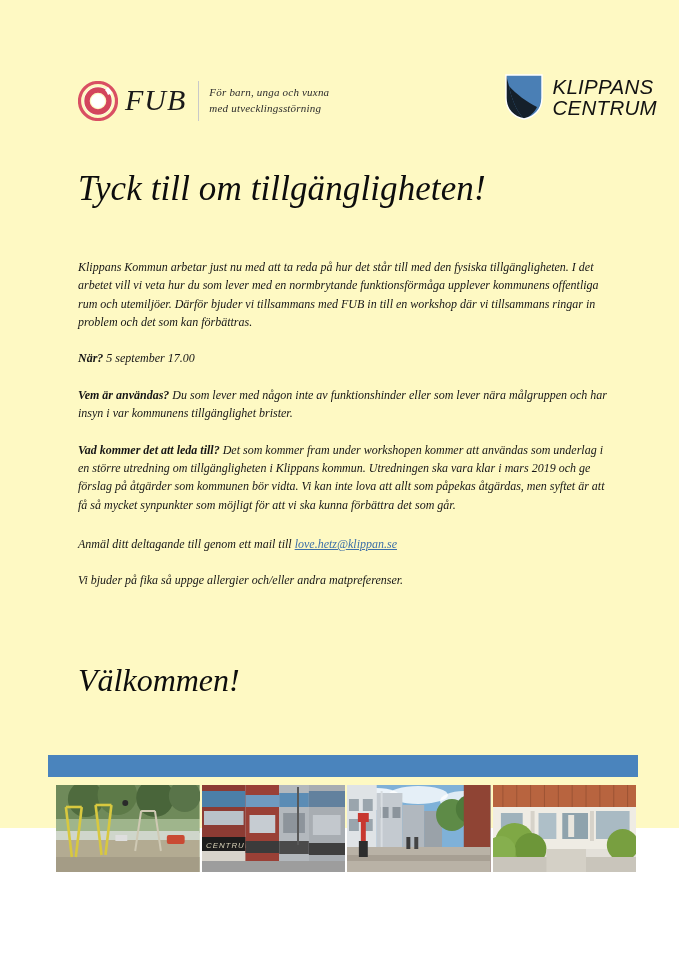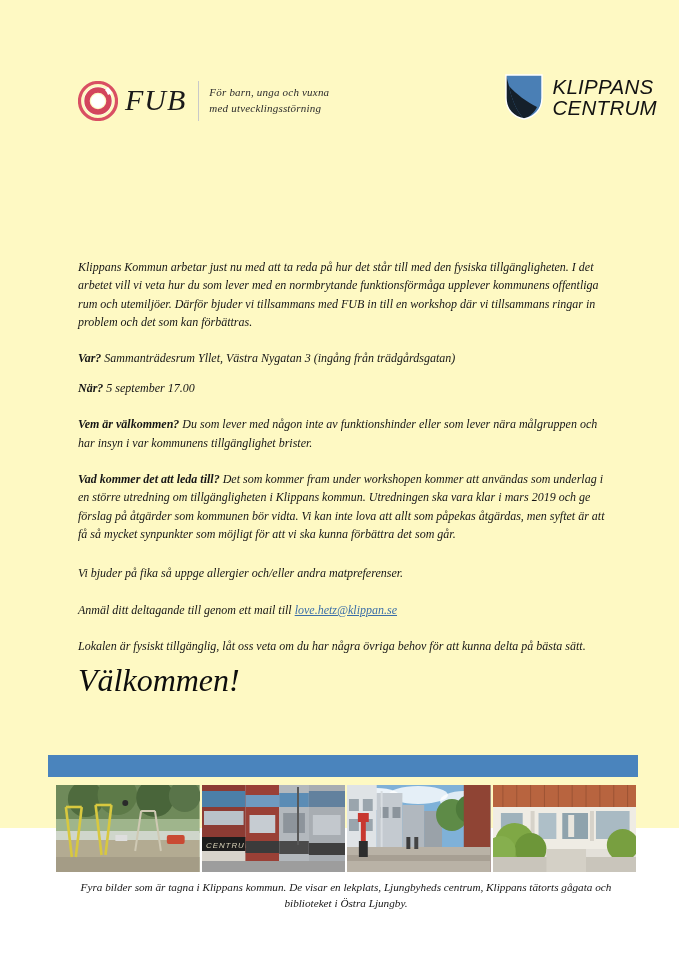--- a/index.html
+++ b/index.html
@@ -216,48 +216,45 @@
         <path d="M1 1 H37 V24 C37 36 29 43 19 45 C9 43 1 36 1 24 Z" fill="none" stroke="#ffffff" stroke-width="1.4"></path>
       </svg>
       <div class="klippan-words">
         <div>KLIPPANS</div>
         <div>CENTRUM</div>
       </div>
     </div>
 
   </div>
 
+  <h1 class="doc-title">Tyck till om tillgängligheten!</h1>
 
   <div class="body-wrap">
 
     <p class="para gap-lg">Klippans Kommun arbetar just nu med att ta reda på hur det står till med den fysiska tillgängligheten. I det arbetet vill vi veta hur du som lever med en normbrytande funktionsförmåga upplever kommunens offentliga rum och utemiljöer. Därför bjuder vi tillsammans med FUB in till en workshop där vi tillsammans ringar in problem och det som kan förbättras.</p>
 
-    <p class="para tight">
-      <b>Var?</b><span> Sammanträdesrum Yllet, Västra Nygatan 3 (ingång från trädgårdsgatan)</span>
-    </p>
 
     <p class="para gap-lg">
       <b>När?</b><span> 5 september 17.00</span>
     </p>
 
     <p class="para gap-lg">
-      <b>Vem är välkommen?</b><span> Du som lever med någon inte av funktionshinder eller som lever nära målgruppen och har insyn i var kommunens tillgänglighet brister.</span>
+      <b>Vem är användas?</b><span> Du som lever med någon inte av funktionshinder eller som lever nära målgruppen och har insyn i var kommunens tillgänglighet brister.</span>
     </p>
 
     <p class="para gap-xl">
       <b>Vad kommer det att leda till?</b><span> Det som kommer fram under workshopen kommer att användas som underlag i en större utredning om tillgängligheten i Klippans kommun. Utredningen ska vara klar i mars 2019 och ge förslag på åtgärder som kommunen bör vidta. Vi kan inte lova att allt som påpekas åtgärdas, men syftet är att få så mycket synpunkter som möjligt för att vi ska kunna förbättra det som går.</span>
     </p>
 
-    <p class="para gap-lg">Vi bjuder på fika så uppge allergier och/eller andra matpreferenser.</p>
-
     <p class="para gap-lg">
       <span>Anmäl ditt deltagande till genom ett mail till </span><a class="mail-link" href="#">love.hetz@klippan.se</a>
     </p>
 
-    <p class="para">Lokalen är fysiskt tillgänglig, låt oss veta om du har några övriga behov för att kunna delta på bästa sätt.</p>
+    <p class="para gap-lg">Vi bjuder på fika så uppge allergier och/eller andra matpreferenser.</p>
+
 
   </div>
 
   <h2 class="welcome">Välkommen!</h2>
 
   <div class="blue-bar"></div>
 
   <div class="photo-strip">
 
     <div class="photo">
@@ -375,15 +372,14 @@
         <circle cx="38" cy="64" r="16" fill="#6d9639"></circle>
         <circle cx="8" cy="66" r="15" fill="#86af4e"></circle>
         <circle cx="131" cy="60" r="16" fill="#789f40"></circle>
         <rect x="0" y="72" width="145" height="15" fill="#c9c5bb"></rect>
         <rect x="54" y="64" width="40" height="23" fill="#d4d0c6"></rect>
       </svg>
     </div>
 
   </div>
 
-  <div class="photo-caption">Fyra bilder som är tagna i Klippans kommun. De visar en lekplats, Ljungbyheds centrum, Klippans tätorts gågata och biblioteket i Östra Ljungby.</div>
 
 </div>
 
 </body></html>

